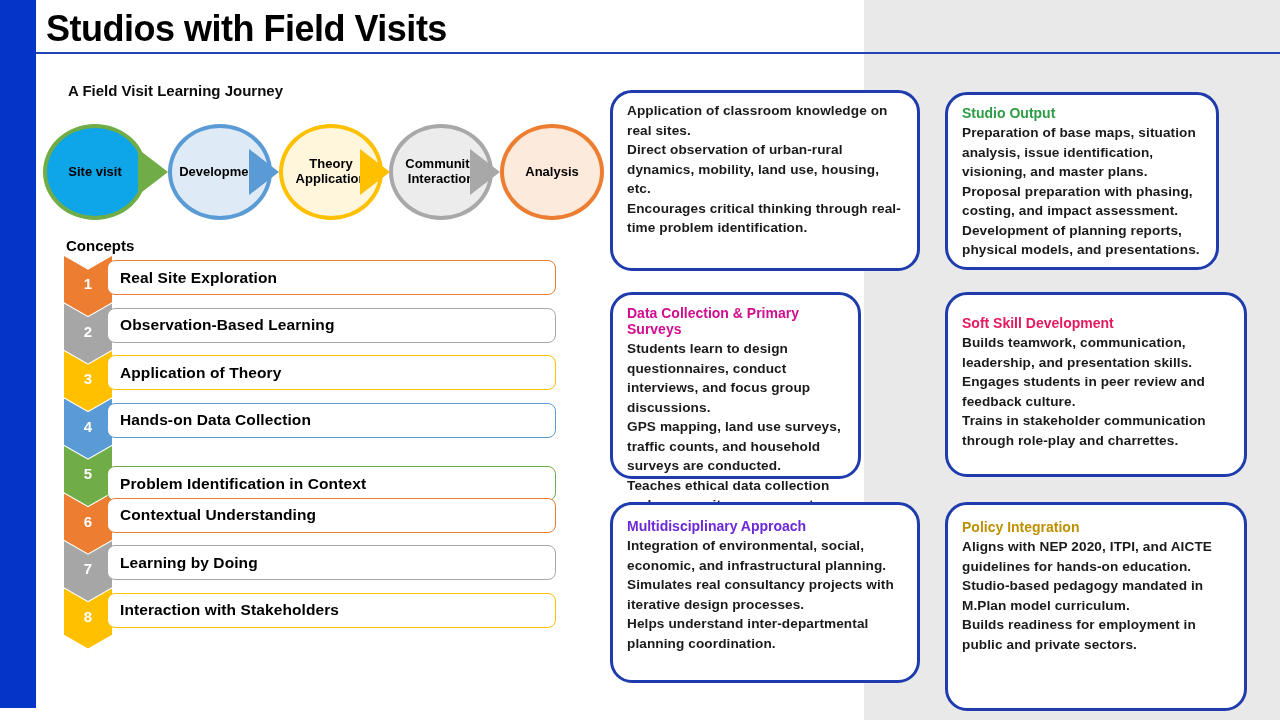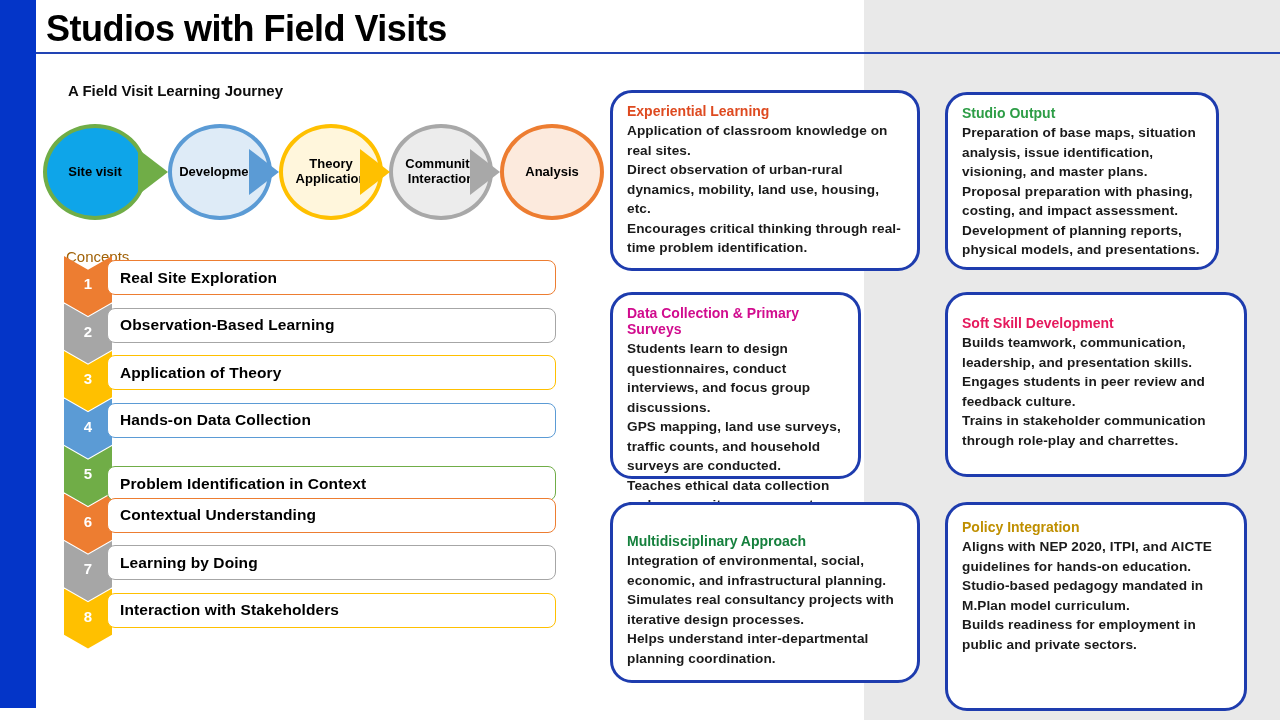--- a/index.html
+++ b/index.html
@@ -25,21 +25,21 @@
     border:4px solid;display:flex;align-items:center;justify-content:center;
     text-align:center;font-size:13px;font-weight:bold;color:#000;line-height:1.15;
     z-index:2;padding:0 4px;box-sizing:content-box;
   }
   .flow-arrow{
     position:absolute;top:149px;width:0;height:0;z-index:3;
     border-top:23px solid transparent;border-bottom:23px solid transparent;
     border-left:30px solid;
   }
 
-  .concepts-heading{position:absolute;left:66px;top:248px;font-size:15px;font-weight:normal;color:#a16207;}
+  .concepts-heading{position:absolute;left:66px;top:237px;font-size:15px;font-weight:bold;color:#000000;}
 
   
   .chev{
     position:absolute;left:64px;width:48px;height:60px;
     clip-path:polygon(0 0,50% 23%,100% 0,100% 77%,50% 100%,0 77%);
     color:#fff;font-weight:bold;font-size:15px;text-align:center;
   }
   .chev span{display:block;margin-top:19px;}
 
   .crow-box{
@@ -115,21 +115,20 @@
 <div class="crow-box" style="top: 260px; border-color: rgb(237, 125, 49);">Real Site Exploration</div>
 <div class="crow-box" style="top: 307.5px; border-color: rgb(166, 166, 166);">Observation-Based Learning</div>
 <div class="crow-box" style="top: 355px; border-color: rgb(255, 192, 0);">Application of Theory</div>
 <div class="crow-box" style="top: 402.5px; border-color: rgb(91, 155, 213);">Hands-on Data Collection</div>
 <div class="crow-box" style="top: 466px; border-color: rgb(112, 173, 71);">Problem Identification in Context</div>
 <div class="crow-box" style="top: 497.5px; border-color: rgb(237, 125, 49);">Contextual Understanding</div>
 <div class="crow-box" style="top: 545px; border-color: rgb(166, 166, 166);">Learning by Doing</div>
 <div class="crow-box" style="top: 592.5px; border-color: rgb(255, 192, 0);">Interaction with Stakeholders</div>
 
 <div class="card" style="left: 610px; top: 90px; width: 310px; height: 181px; border-color: rgb(30, 60, 174);">
-  <div class="card-title" style="color: rgb(222, 74, 32);">Experiential Learning</div>
   <div class="card-body">Application of classroom knowledge on real sites.
 Direct observation of urban-rural dynamics, mobility, land use, housing, etc.
 Encourages critical thinking through real-time problem identification.</div>
 </div>
 
 <div class="card" style="left: 945px; top: 92px; width: 274px; height: 178px; border-color: rgb(30, 60, 174);">
   <div class="card-title" style="color: rgb(45, 157, 70);">Studio Output</div>
   <div class="card-body">Preparation of base maps, situation analysis, issue identification, visioning, and master plans.
 Proposal preparation with phasing, costing, and impact assessment.
 Development of planning reports, physical models, and presentations.</div>
@@ -143,21 +142,21 @@
 </div>
 
 <div class="card" style="left: 945px; top: 292px; width: 302px; height: 185px; border-color: rgb(30, 60, 174);">
   <div class="card-title" style="margin-top: 12px; color: rgb(229, 25, 93);">Soft Skill Development</div>
   <div class="card-body">Builds teamwork, communication, leadership, and presentation skills.
 Engages students in peer review and feedback culture.
 Trains in stakeholder communication through role-play and charrettes.</div>
 </div>
 
 <div class="card" style="left: 610px; top: 502px; width: 310px; height: 181px; border-color: rgb(30, 60, 174);">
-  <div class="card-title" style="margin-top: 20px; color: #15803d;">Multidisciplinary Approach</div>
+  <div class="card-title" style="margin-top: 5px; color: #6d28d9;">Multidisciplinary Approach</div>
   <div class="card-body">Integration of environmental, social, economic, and infrastructural planning.
 Simulates real consultancy projects with iterative design processes.
 Helps understand inter-departmental planning coordination.</div>
 </div>
 
 <div class="card" style="left: 945px; top: 502px; width: 302px; height: 209px; border-color: rgb(30, 60, 174);">
   <div class="card-title" style="margin-top: 6px; color: rgb(191, 143, 0);">Policy Integration</div>
   <div class="card-body">Aligns with NEP 2020, ITPI, and AICTE guidelines for hands-on education.
 Studio-based pedagogy mandated in M.Plan model curriculum.
 Builds readiness for employment in public and private sectors.</div>

